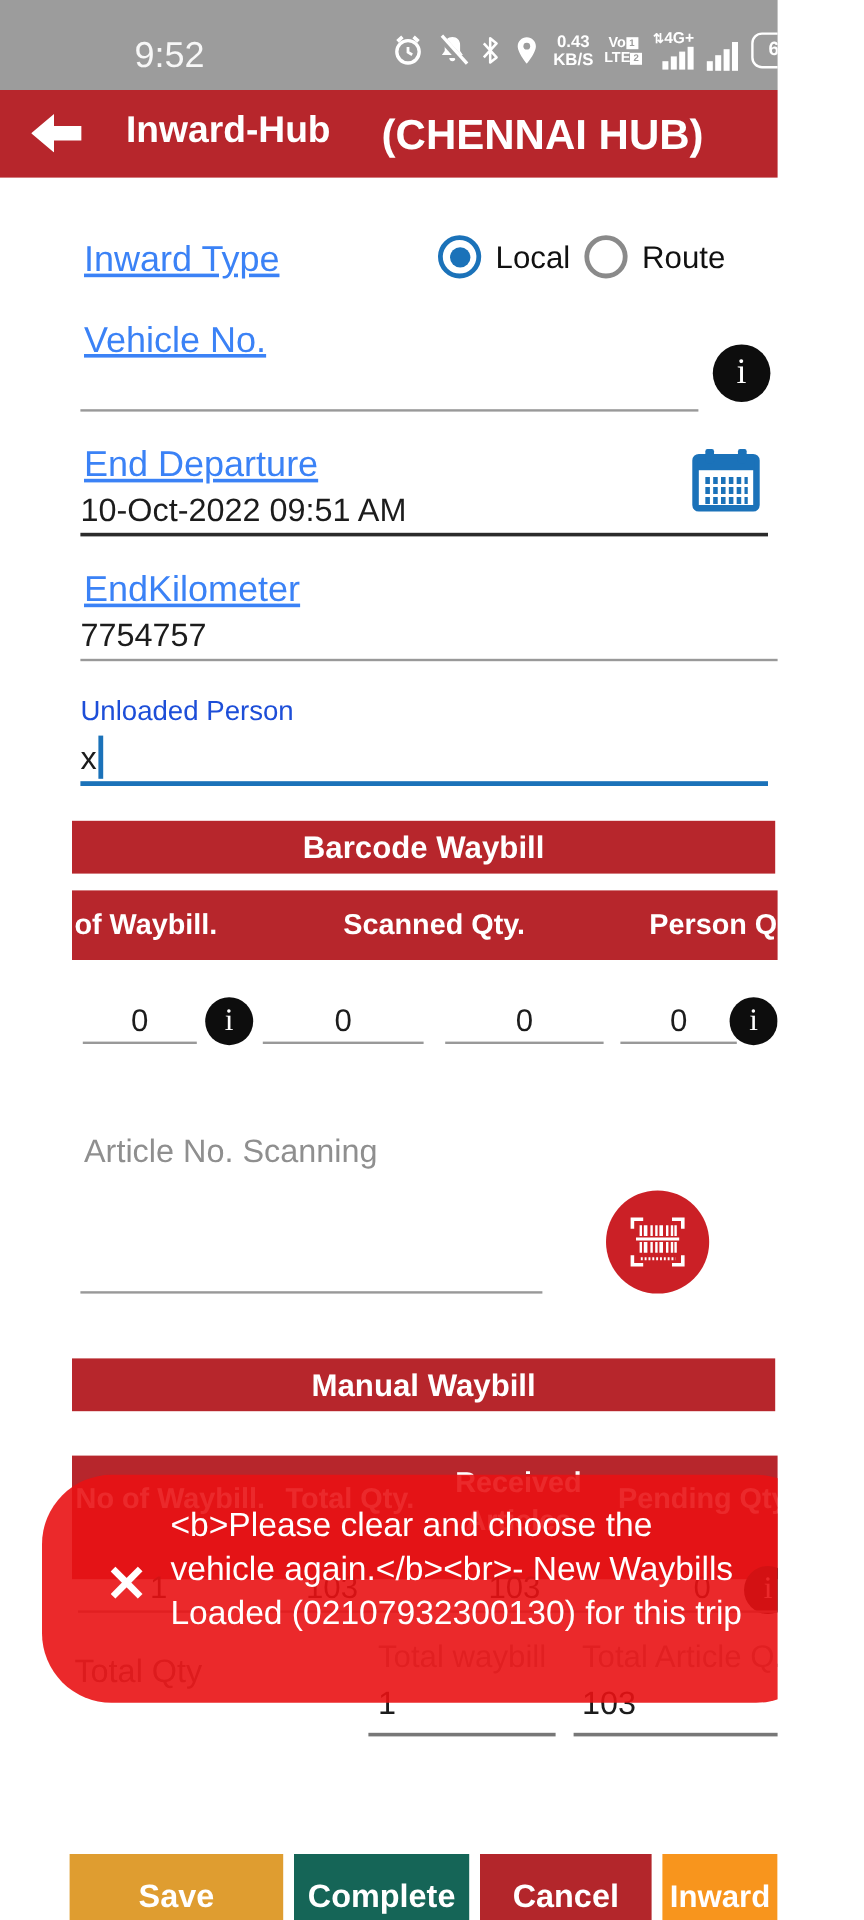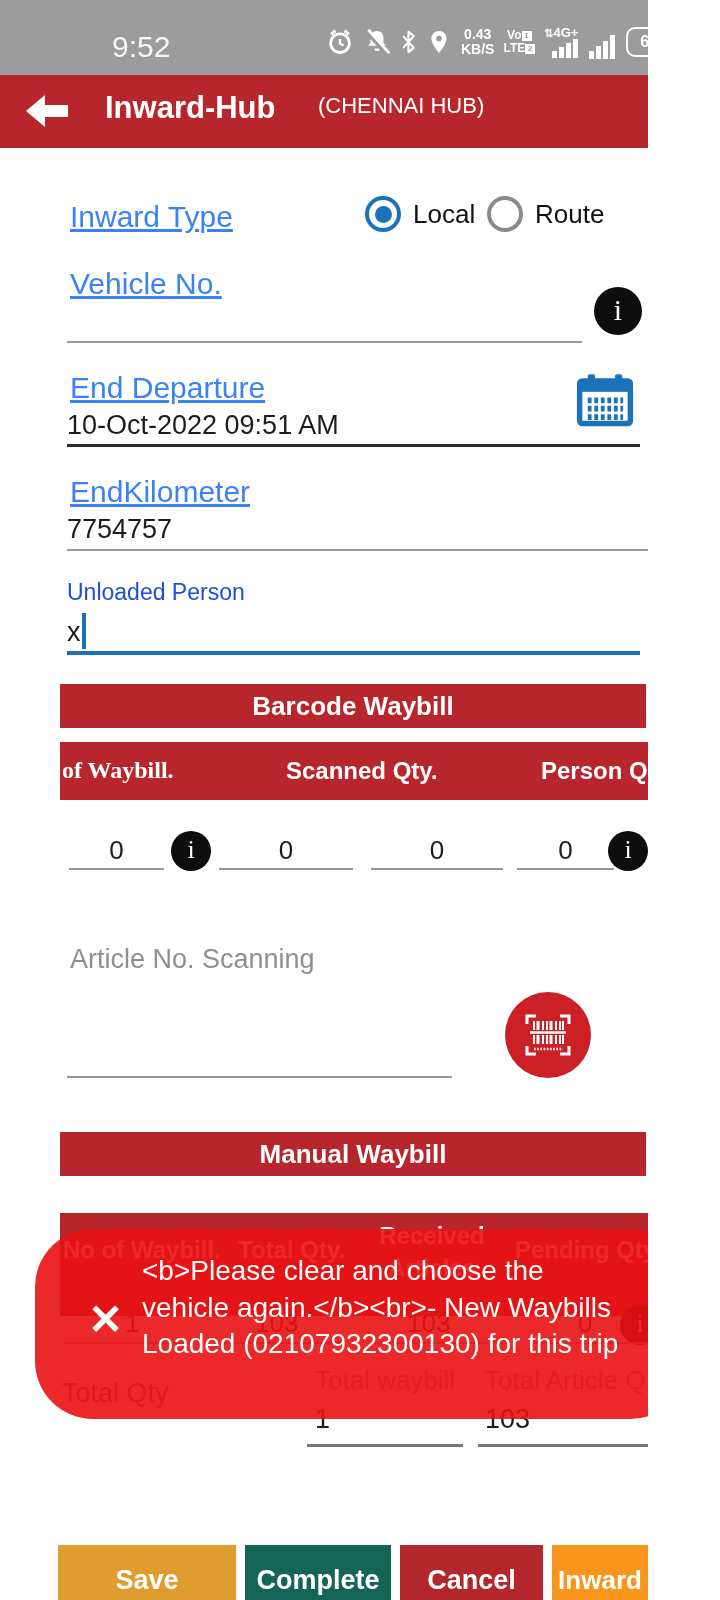--- a/index.html
+++ b/index.html
@@ -87,21 +87,21 @@
     </div>
   </div>
 
   <div class="abs" style="left:0;top:75px;width:720px;height:73px;background:#B7262C;">
     <span class="abs" style="left:26px;top:20px;">
       <svg width="42" height="32" viewBox="0 0 42 32">
         <path d="M19 0v10h23v12H19v10L0 16Z" fill="#fff"></path>
       </svg>
     </span>
     <span class="abs" style="left:105px;top:15px;color:#fff;font-size:31px;font-weight:bold;">Inward-Hub</span>
-    <span class="abs" style="left:318px;top:18px;color:#fff;font-size:22px;">(CHENNAI HUB)</span>
+    <span class="abs" style="left:318px;top:18px;color:#fff;font-size:35px;font-weight:bold;">(CHENNAI HUB)</span>
   </div>
 
   <span class="abs lbl" style="left:70px;top:200px;">Inward Type</span>
   <div class="abs" style="left:365px;top:196px;display:flex;align-items:center;gap:12px;">
     <span class="radio-outer" style="border:4px solid #1B72B9;display:flex;align-items:center;justify-content:center;">
       <span style="width:17px;height:17px;border-radius:50%;background:#1B72B9;"></span>
     </span>
     <span style="font-size:26px;color:#111;">Local</span>
   </div>
   <div class="abs" style="left:487px;top:196px;display:flex;align-items:center;gap:12px;">
@@ -133,21 +133,21 @@
   <div class="abs ul" style="left:67px;top:549px;width:588px;"></div>
 
   <span class="abs" style="left:67px;top:579px;font-size:23px;color:#1d4ed8;">Unloaded Person</span>
   <span class="abs val" style="left:67px;top:617px;">x</span>
   <div class="abs" style="left:82px;top:613px;width:4px;height:36px;background:#1B72B9;"></div>
   <div class="abs" style="left:67px;top:651px;width:573px;height:4px;background:#1B72B9;"></div>
 
   <div class="abs band" style="left:60px;top:684px;width:586px;">Barcode Waybill</div>
 
   <div class="abs" style="left:60px;top:742px;width:660px;height:58px;background:#B7262C;overflow:hidden;">
-    <span class="abs hdrcell" style="left:2px;top:15px;font-family:Liberation Serif, serif;">of Waybill.</span>
+    <span class="abs hdrcell" style="left:2px;top:15px;">of Waybill.</span>
     <span class="abs hdrcell" style="left:226px;top:15px;">Scanned Qty.</span>
     <span class="abs hdrcell" style="left:481px;top:15px;">Person Q</span>
   </div>
 
   <span class="abs zero" style="left:69px;top:835px;width:95px;">0</span>
   <div class="abs ul" style="left:69px;top:868px;width:95px;"></div>
   <div class="abs info sm" style="left:171px;top:831px;">i</div>
 
   <span class="abs zero" style="left:219px;top:835px;width:134px;">0</span>
   <div class="abs ul" style="left:219px;top:868px;width:134px;"></div>

